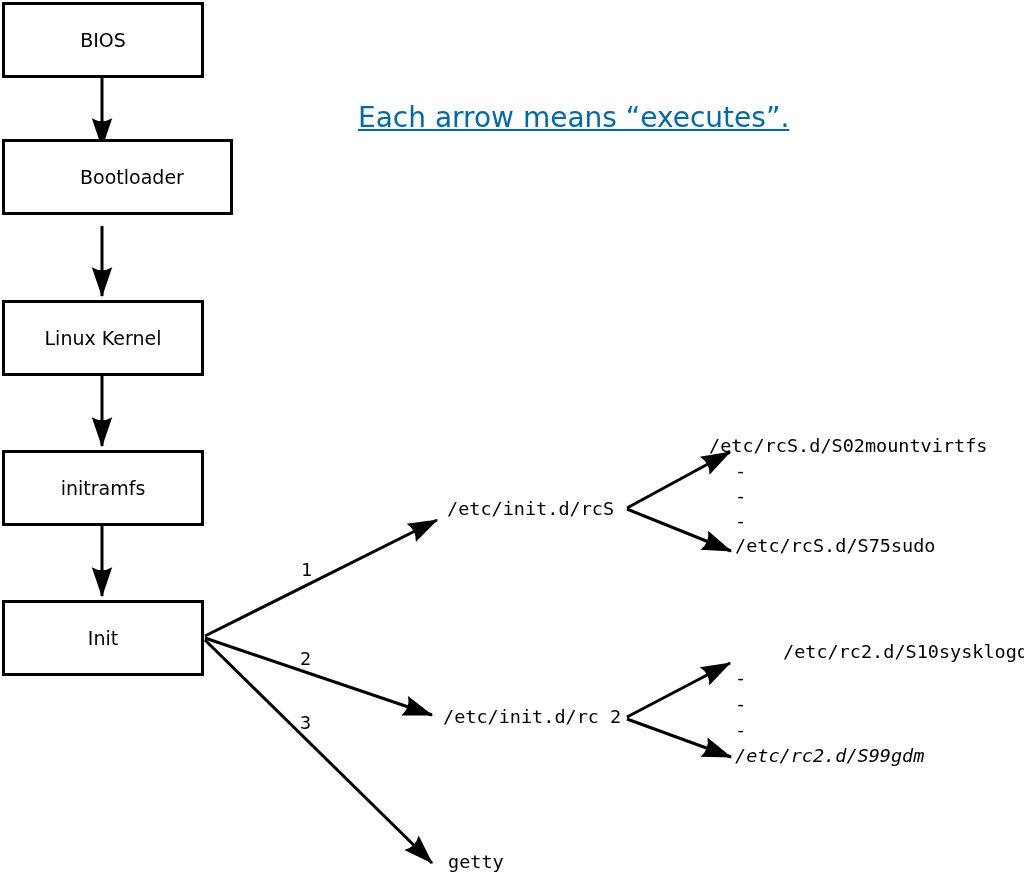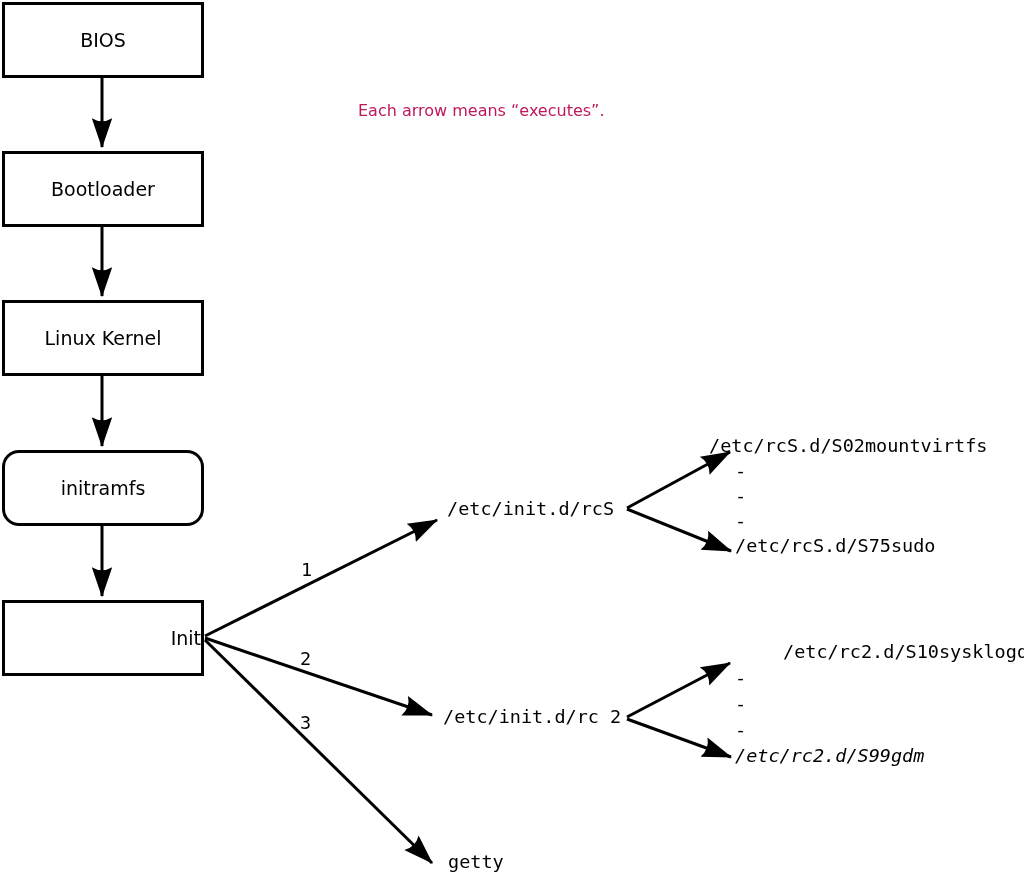--- a/index.html
+++ b/index.html
@@ -30,32 +30,33 @@
     border: 3px solid #000000;
     background: #ffffff;
     display: flex;
     align-items: center;
     justify-content: center;
     font-size: 19px;
     color: #000000;
     box-sizing: content-box;
   }
   #node-bios        { top: 2px;   }
-  #node-bootloader  { top: 151px; }
+  #node-bootloader  { top: 139px; padding-left: 29px; }
   #node-kernel      { top: 300px; }
-  #node-initramfs   { top: 450px; border-radius: 17px; }
-  #node-init        { top: 600px; justify-content: flex-end; }
+  #node-initramfs   { top: 450px; }
+  #node-init        { top: 600px; }
 
   .note {
     position: absolute;
     left: 358px;
     top: 101px;
-    font-size: 16px;
-    color: #be185d;
+    font-size: 28px;
+    color: #0369a1;
     white-space: nowrap;
+    text-decoration: underline;
   }
   .mono {
     position: absolute;
     font-family: "DejaVu Sans Mono", "Liberation Mono", monospace;
     font-size: 18.5px;
     line-height: 22px;
     color: #000000;
     white-space: pre;
   }
   

